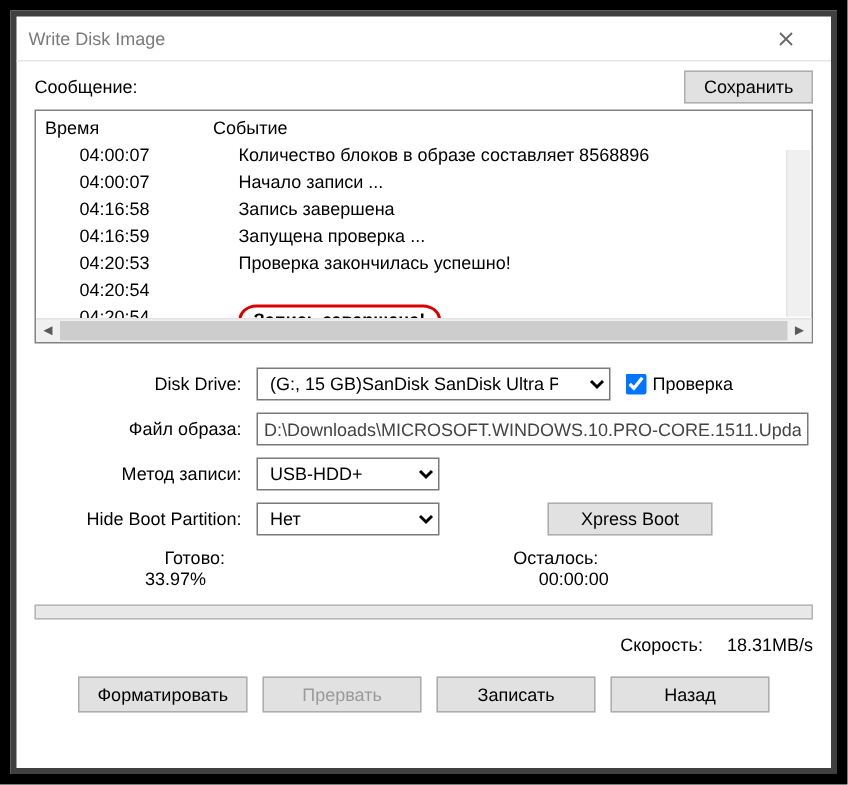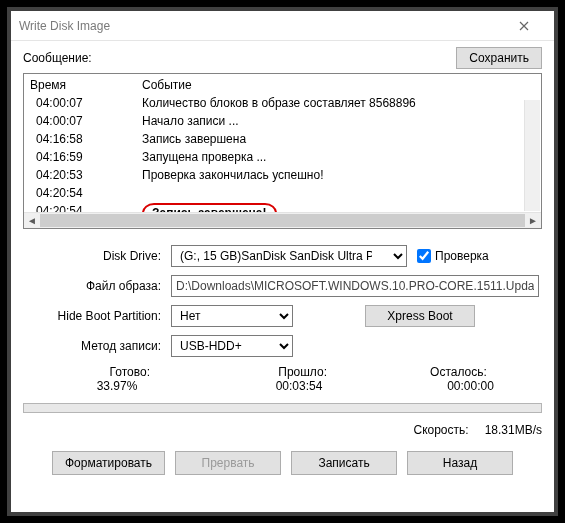--- a/index.html
+++ b/index.html
@@ -79,21 +79,21 @@
     flex: 1;
     overflow: hidden;
     position: relative;
     padding: 0 6px 0 6px;
   }
   .log-row {
     display: flex;
     line-height: 18px;
     font-size: 12px;
   }
-  .log-row .c-time { width: 112px; padding-left: 6px; }
+  .log-row .c-time { width: 112px; padding-left: 6px; margin-left: 17px; }
   .log-row .c-event { flex: 1; position: relative; }
   .highlight {
     border: 2px solid #d90000;
     border-radius: 12px / 10px;
     padding: 0 8px;
     display: inline-block;
     font-weight: bold;
     line-height: 16px;
     margin-top: 1px;
   }
@@ -250,43 +250,39 @@
           <span>Проверка</span>
         </label>
       </div>
 
       <div class="form-row">
         <span class="flabel">Файл образа:</span>
         <input type="text" class="image-input" value="D:\Downloads\MICROSOFT.WINDOWS.10.PRO-CORE.1511.Updated_F" style="">
       </div>
 
       <div class="form-row">
+        <span class="flabel">Метод записи:</span>
+        <select class="method-select">
+          <option>USB-HDD+</option>
+        </select>
+      </div>
+
+      <div class="form-row">
         <span class="flabel">Hide Boot Partition:</span>
         <select class="hide-select">
           <option>Нет</option>
         </select>
         <button class="btn xpress">Xpress Boot</button>
       </div>
 
-      <div class="form-row">
-        <span class="flabel">Метод записи:</span>
-        <select class="method-select">
-          <option>USB-HDD+</option>
-        </select>
-      </div>
-
       <div class="status-row">
         <div class="pair" style="width:188px;">
           <span class="plabel" style="width:90px;">Готово:</span>
           <span class="pval">33.97%</span>
         </div>
-        <div class="pair" style="width:176px;">
-          <span class="plabel" style="width:80px;">Прошло:</span>
-          <span class="pval">00:03:54</span>
-        </div>
         <div class="pair" style="flex:1; justify-content:flex-end;">
           <span class="plabel">Осталось:</span>
           <span class="pval" style="padding-left:12px;">00:00:00</span>
         </div>
       </div>
 
       <div class="progress"></div>
 
       <div class="speed-row">
         <span>Скорость:</span>

